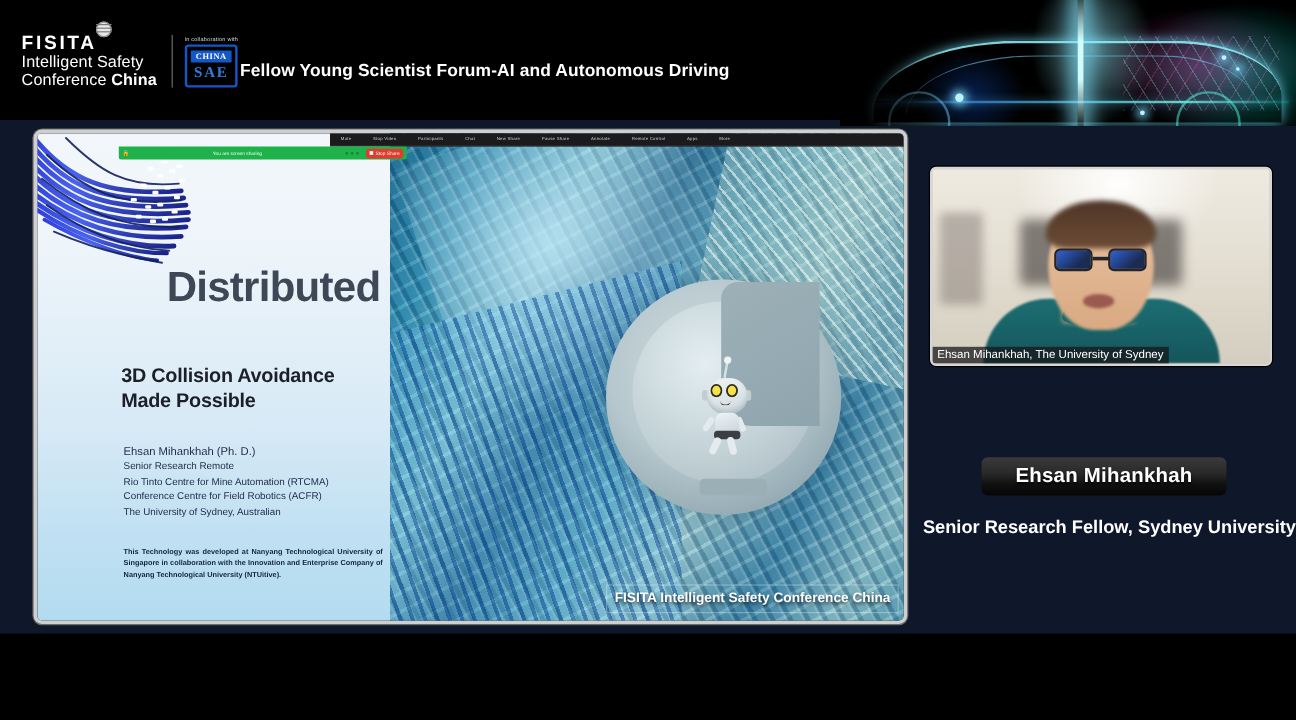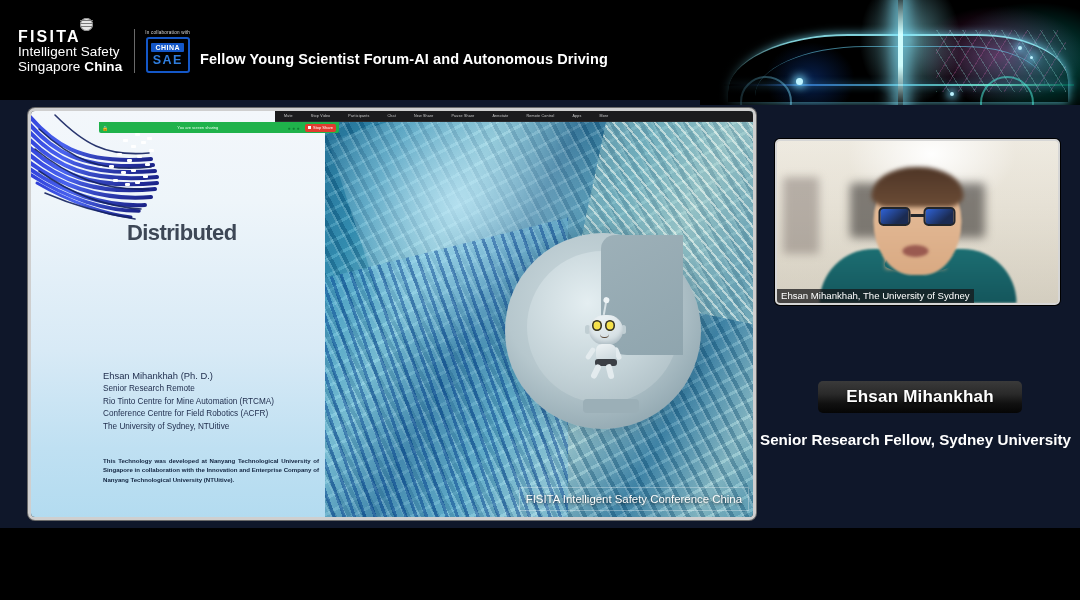--- a/index.html
+++ b/index.html
@@ -77,20 +77,21 @@
     content: ""; position: absolute; left: 0; top: 5px; width: 13px; height: 1px; background: #7a7a7a;
     box-shadow: 0 -3px 0 #7a7a7a, 0 3px 0 #7a7a7a;
   }
   #brand-div { width: 1px; height: 44px; background: #6a6a6a; margin: 0 10px 0 0; }
   #sae-block { display: flex; flex-direction: column; align-items: center; }
   #sae-collab { color: #d8d8d8; font-size: 4.6px; letter-spacing: .2px; margin-bottom: 2px; }
   #sae-box {
     width: 44px; height: 36px; border: 2px solid #1457c7; border-radius: 3px;
     display: flex; flex-direction: column; align-items: center; justify-content: center; gap: 2px;
     background: #000;
+    font-family: Liberation Serif, serif;
   }
   #sae-china { background: #1457c7; color: #fff; font-size: 7px; font-weight: bold; letter-spacing: .5px; padding: 1px 4px; border-radius: 1px; }
   #sae-sae { color: #2f7ddd; font-size: 12.5px; font-weight: bold; letter-spacing: 1.5px; line-height: 1; }
 
   #header-title {
     position: absolute; left: 200px; top: 51px; color: #fff;
     font-size: 14.5px; font-weight: bold; letter-spacing: .1px; white-space: nowrap;
   }
 
   
@@ -128,22 +129,22 @@
   
   #slide-left {
     position: absolute; left: 0; top: 0; width: 294px; height: 412px;
     background: linear-gradient(to bottom, #f3f7fb 0%, #eef5fa 22%, #d8eaf6 58%, #bfe0f2 82%, #b2dbf0 100%);
     overflow: hidden;
   }
   #fiber {
     position: absolute; left: 0; top: -2px; width: 180px; height: 122px;
   }
   #slide-title {
-    position: absolute; left: 96px; top: 110px; width: 190px; text-align: left;
-    color: #3d4756; font-size: 22px; font-weight: bold; line-height: 1.06; letter-spacing: -.6px;
+    position: absolute; left: 96px; top: 110px; width: 190px; text-align: right;
+    color: #3d4756; font-size: 35px; font-weight: bold; line-height: 1.06; letter-spacing: -.6px;
   }
   #slide-sub {
     position: absolute; left: 70px; top: 192px; color: #1b1f27;
     font-size: 16.5px; font-weight: bold; line-height: 1.28; letter-spacing: -.2px;
   }
   #slide-author {
     position: absolute; left: 72px; top: 258px; color: #1d2a4a;
     font-size: 8.2px; font-weight: normal; line-height: 1.52;
   }
   #slide-author .a0 { font-size: 9.4px; }
@@ -215,21 +216,21 @@
   #robot .leg.l { left: 10px; top: 57px; transform: rotate(26deg); }
   #robot .leg.r { left: 24px; top: 57px; transform: rotate(-14deg); }
   #robot .arm { position: absolute; width: 5px; height: 13px; border-radius: 3px; background: #e3ebee; }
   #robot .arm.l { left: 5px; top: 40px; transform: rotate(34deg); }
   #robot .arm.r { left: 32px; top: 40px; transform: rotate(-22deg); }
   #ledge { position: absolute; left: 258px; top: 288px; width: 56px; height: 14px; border-radius: 4px; background: #9bafb7; }
 
   #slide-caption {
     position: absolute; right: 10px; bottom: 12px; text-align: left; color: #fdfdfd;
     font-size: 11.4px; line-height: 1.42; text-shadow: 0 1px 3px rgba(0,0,0,.75);
-    padding: 3px 6px; border: 1px solid rgba(255,255,255,.30);
+    padding: 3px 6px; border: 1px solid rgba(255,255,255,.30); font-weight: bold;
   }
 
   
   #video-tile {
     position: absolute; left: 775px; top: 139px; width: 285px; height: 166px;
     border: 2px solid #d6d6d6; border-radius: 5px; overflow: hidden;
     box-shadow: 0 0 0 1px #000;
     background: #cfc9bd;
   }
   #video-bg {
@@ -267,21 +268,21 @@
   #speaker-namebar {
     position: absolute; left: 818px; top: 381px; width: 204px; height: 32px;
     border-radius: 5px;
     background: linear-gradient(to bottom, #3a3a3a 0%, #2a2a2a 40%, #111 70%, #050505 100%);
     display: flex; align-items: center; justify-content: center;
   }
   #speaker-name {
     color: #fff; font-size: 17px; font-weight: bold; letter-spacing: .2px;
     text-shadow: 0 1px 2px rgba(0,0,0,.9);
   }
-  #speaker-role-wrap { position: absolute; left: 760px; top: 431px; width: 320px; text-align: left; }
+  #speaker-role-wrap { position: absolute; left: 760px; top: 431px; width: 320px; text-align: right; }
 
   
   #footer { position: absolute; left: 0; top: 528px; width: 1080px; height: 72px; background: #000; }
 </style>
 </head>
 <body>
 
 <div id="stage">
 
   <div id="header">
@@ -299,21 +300,21 @@
       <div class="spark" style="left:330px; top:56px; width:3px; height:3px;"></div>
       <div class="spark" style="left:250px; top:92px; width:4px; height:4px;"></div>
       <div class="fade-l"></div>
     </div>
 
     <div id="brand">
       <div id="fisita-block">
         <div id="fisita-globe"></div>
         <div id="fisita-word">FISITA</div>
         <div id="fisita-l2">Intelligent Safety</div>
-        <div id="fisita-l3"><span>Singapore </span><b>China</b></div>
+        <div id="fisita-l3"><span>Conference </span><b>China</b></div>
       </div>
       <div id="brand-div"></div>
       <div id="sae-block">
         <div id="sae-collab">In collaboration with</div>
         <div id="sae-box">
           <div id="sae-china">CHINA</div>
           <div id="sae-sae">SAE</div>
         </div>
       </div>
     </div>
@@ -374,28 +375,30 @@
             <rect x="104" y="72" width="5" height="3" rx="1"></rect>
               <rect x="116" y="28" width="5" height="3" rx="1"></rect>
           </g>
         </svg>
 
         <div id="slide-title">
           <div>Distributed</div>
         </div>
 
         <div id="slide-sub">
+          <div>3D Collision Avoidance</div>
+          <div>Made Possible</div>
         </div>
 
         <div id="slide-author">
           <div class="a0">Ehsan Mihankhah (Ph. D.)</div>
           <div>Senior Research Remote</div>
           <div>Rio Tinto Centre for Mine Automation (RTCMA)</div>
           <div>Conference Centre for Field Robotics (ACFR)</div>
-          <div>The University of Sydney, NTUitive</div>
+          <div>The University of Sydney, Australian</div>
         </div>
 
         <div id="slide-note">This Technology was developed at Nanyang Technological University of Singapore in collaboration with the Innovation and Enterprise Company of Nanyang Technological University (NTUitive).</div>
       </div>
 
       <div id="slide-right">
         <div class="glass"></div>
         <div class="sky"></div>
         <div class="glass2"></div>
         <div class="corner-pane"></div>

